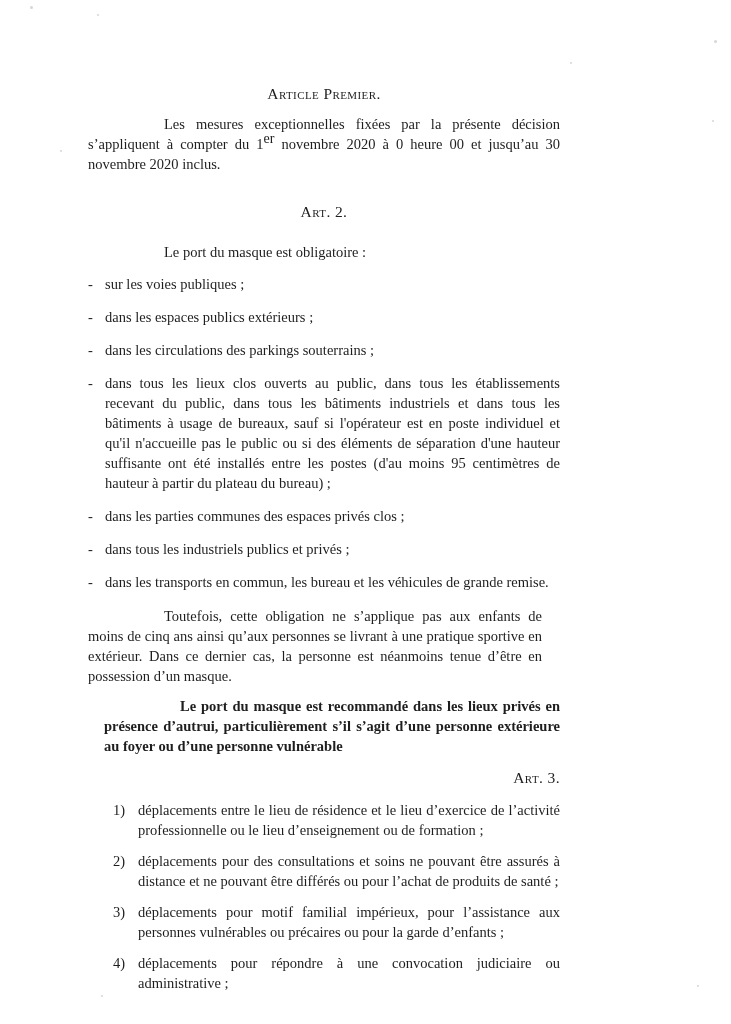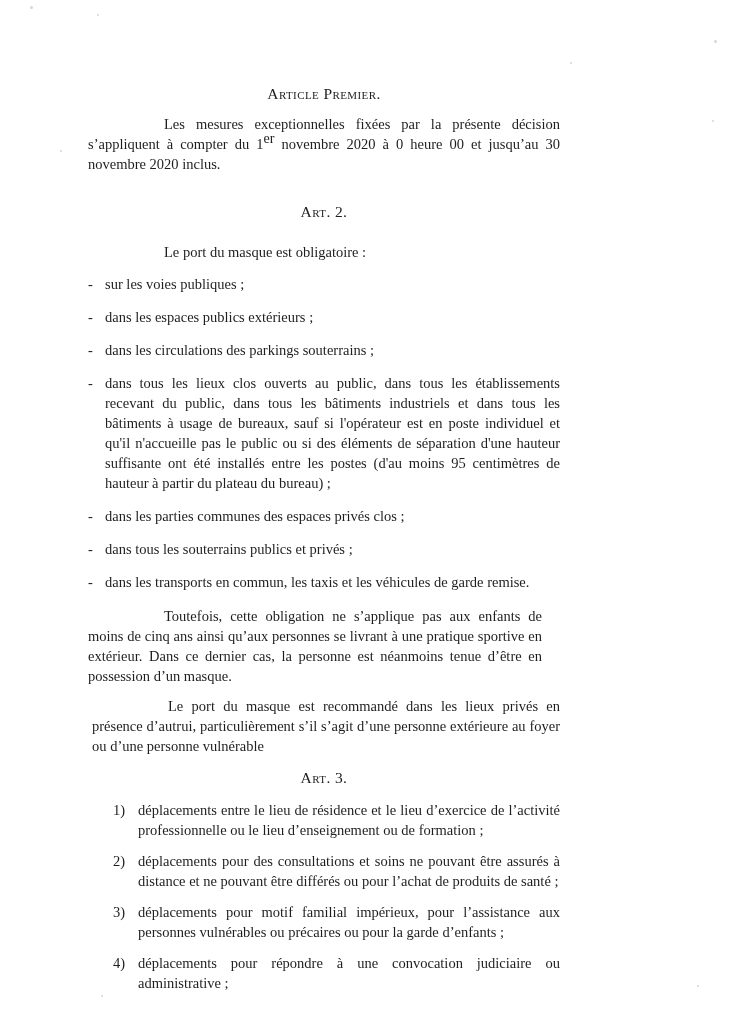--- a/index.html
+++ b/index.html
@@ -27,32 +27,32 @@
   .heading {
     text-align: center;
     font-variant: small-caps;
     letter-spacing: 0.4px;
     font-size: 15.5px;
     font-weight: normal;
     margin: 0;
   }
   .h-article1 { margin: 0 0 10px 0; }
   .h-art2    { margin: 28px 0 16px 0; }
-  .h-art3    { margin: 12px 0 0 0; }
+  .h-art3    { margin: 12px 0 0 0; text-align: right; }
 
   .para {
     margin: 0;
     text-align: justify;
   }
   .indent { text-indent: 76px; }
 
   .p-intro1     { margin: 0; }
   .p-port       { margin: 20px 0 0 0; text-align: left; }
   .p-toutefois  { margin: 14px 18px 0 0; }
-  .p-recommande { margin: 10px 0 0 4px; }
+  .p-recommande { margin: 10px 0 0 16px; font-weight: bold; }
   .p-sont       { margin: 8px 0 0 0; }
 
   sup.ord {
     font-size: 14px;
     line-height: 0;
     vertical-align: super;
   }
 
   ul.dash-list {
     list-style: none;
@@ -142,25 +142,25 @@
     <li>
       <span class="dash">-</span>
       <span class="dash-text">dans tous les lieux clos ouverts au public, dans tous les établissements recevant du public, dans tous les bâtiments industriels et dans tous les bâtiments à usage de bureaux, sauf si l'opérateur est en poste individuel et qu'il n'accueille pas le public ou si des éléments de séparation d'une hauteur suffisante ont été installés entre les postes (d'au moins 95 centimètres de hauteur à partir du plateau du bureau) ;</span>
     </li>
     <li>
       <span class="dash">-</span>
       <span class="dash-text">dans les parties communes des espaces privés clos ;</span>
     </li>
     <li>
       <span class="dash">-</span>
-      <span class="dash-text">dans tous les souterrains publics et privés ;</span>
+      <span class="dash-text">dans tous les industriels publics et privés ;</span>
     </li>
     <li>
       <span class="dash">-</span>
-      <span class="dash-text">dans les transports en commun, les taxis et les véhicules de garde remise.</span>
+      <span class="dash-text">dans les transports en commun, les bureau et les véhicules de grande remise.</span>
     </li>
   </ul>
 
   <p class="para indent p-toutefois">Toutefois, cette obligation ne s’applique pas aux enfants de moins de cinq ans ainsi qu’aux personnes se livrant à une pratique sportive en extérieur. Dans ce dernier cas, la personne est néanmoins tenue d’être en possession d’un masque.</p>
 
   <p class="para indent p-recommande">Le port du masque est recommandé dans les lieux privés en présence d’autrui, particulièrement s’il s’agit d’une personne extérieure au foyer ou d’une personne vulnérable</p>
 
   <h2 class="heading h-art3">Art. 3.</h2>
 
 

